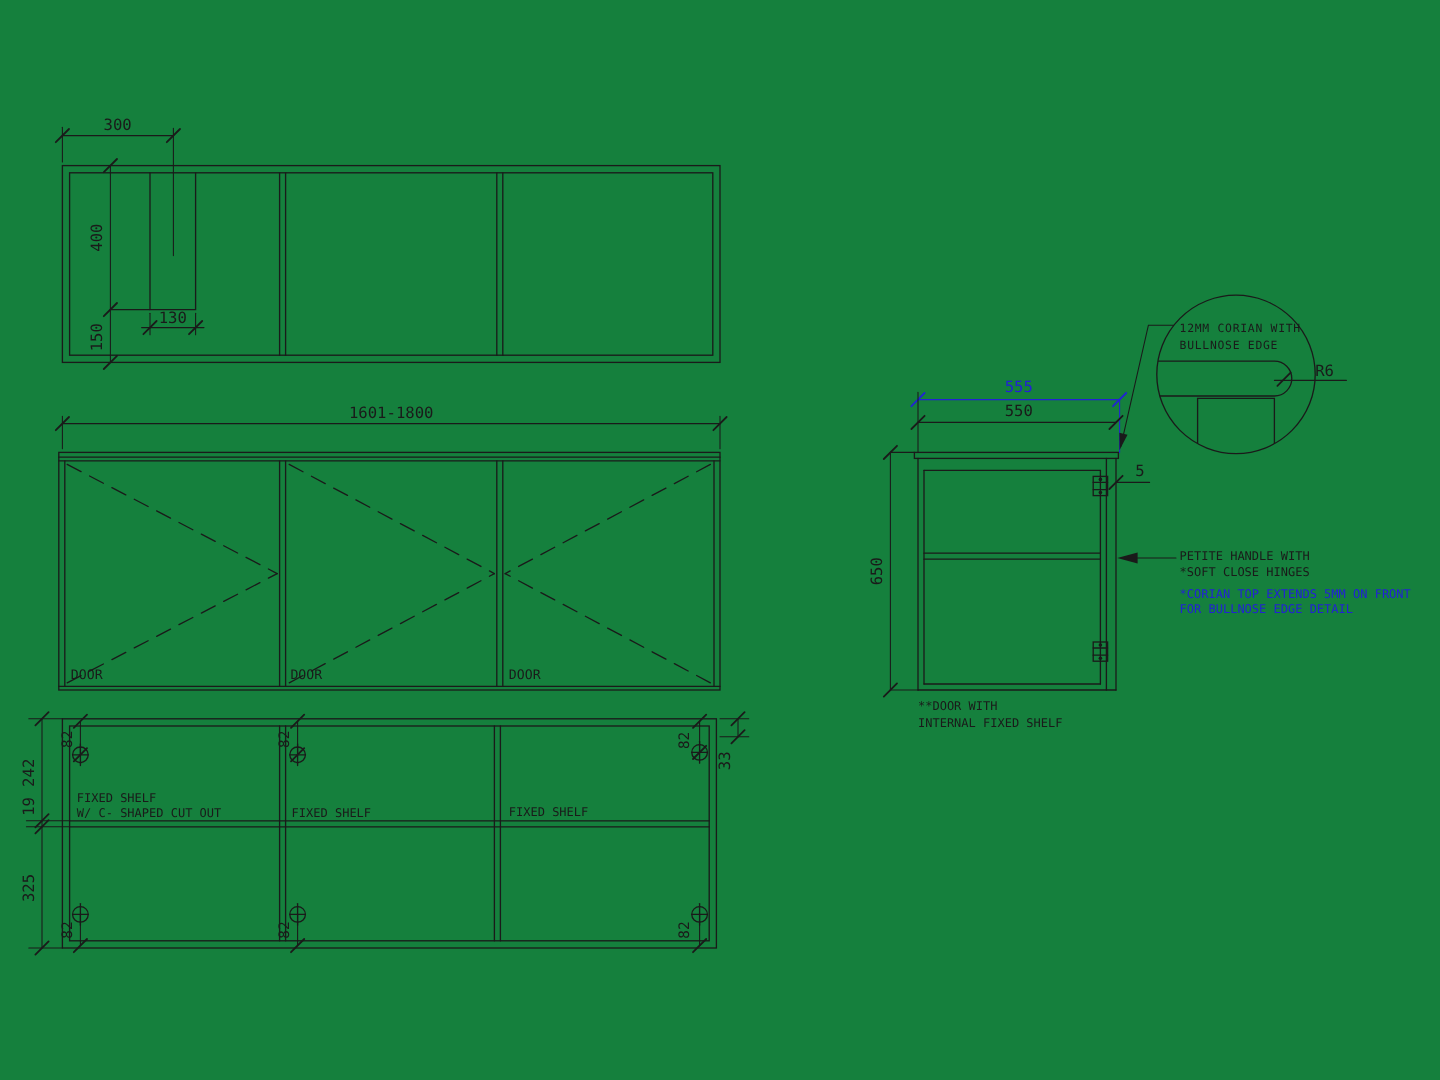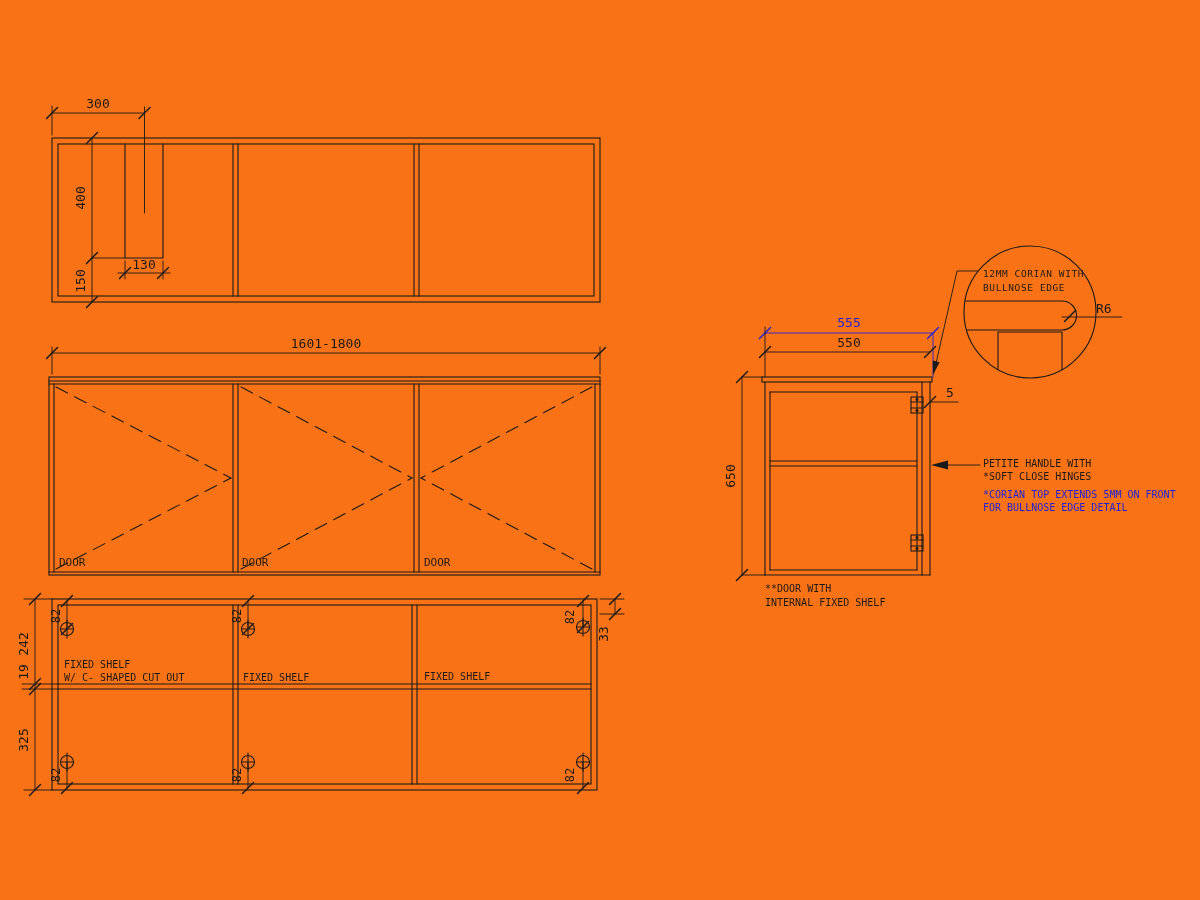--- a/index.html
+++ b/index.html
@@ -1,16 +1,16 @@
 <!DOCTYPE html>
 <html><head>
 <meta charset="utf-8">
 <style>
   html,body{margin:0;padding:0;background:#ffffff;}
-  #stage{position:relative;width:1200px;height:900px;background:#f97316;overflow:hidden;}
+  #stage{position:relative;width:1200px;height:900px;background:#15803d;overflow:hidden;}
   svg{stroke:#1a1a1a;fill:none;stroke-width:1.1;stroke-linecap:round;}
   svg text{font-family:"DejaVu Sans Mono","Liberation Mono",monospace;fill:#1a1a1a;stroke:none;}
   .t13{font-size:13px;}
   .t12{font-size:12px;}
   .t11{font-size:11px;}
   .t10{font-size:10px;}
   .t95{font-size:9.5px;letter-spacing:.6px;}
   .thin{stroke-width:0.9;}
   .dash{stroke-dasharray:13 8;}
   .fillb{fill:#1a1a1a;stroke:none;}

